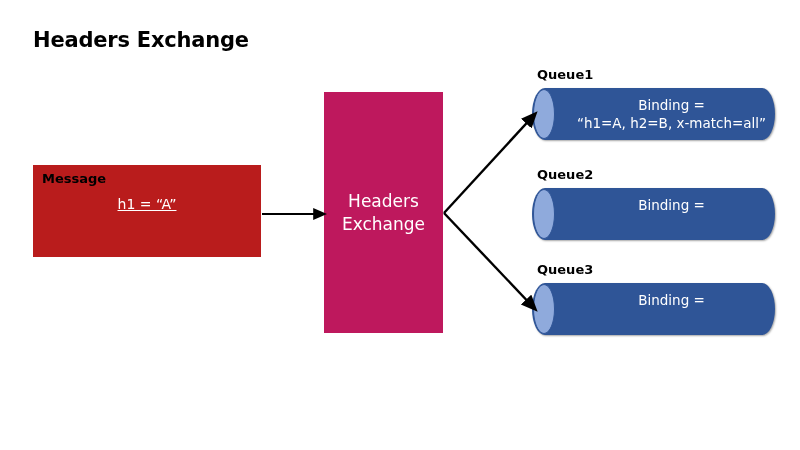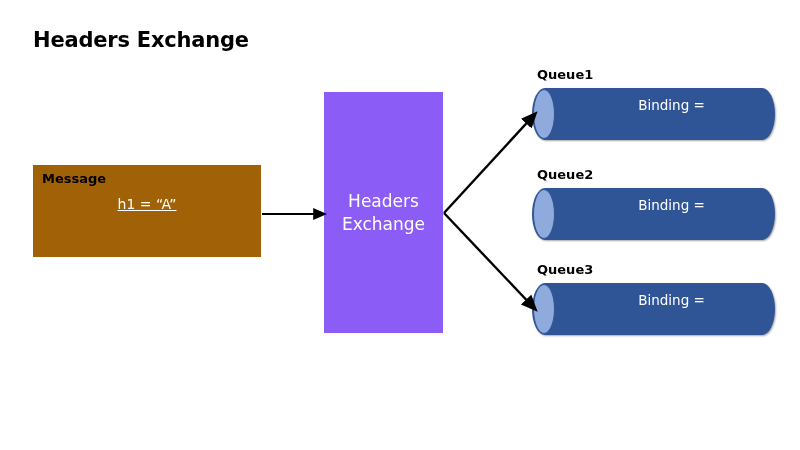--- a/index.html
+++ b/index.html
@@ -31,21 +31,21 @@
     white-space: nowrap;
   }
 
   
   .message-box {
     position: absolute;
     left: 33px;
     top: 165px;
     width: 228px;
     height: 92px;
-    background: #a16207;
+    background: #b91c1c;
   }
   .message-label {
     position: absolute;
     left: 9px;
     top: 6px;
     font-size: 13px;
     font-weight: bold;
     color: #000000;
     white-space: nowrap;
   }
@@ -62,21 +62,21 @@
   }
   .message-headers div { white-space: nowrap; }
 
   
   .exchange-box {
     position: absolute;
     left: 324px;
     top: 92px;
     width: 119px;
     height: 241px;
-    background: #8b5cf6;
+    background: #be185d;
     display: flex;
     align-items: center;
     justify-content: center;
   }
   .exchange-label {
     color: #ffffff;
     font-size: 17px;
     line-height: 23px;
     text-align: center;
     white-space: pre-line;
@@ -164,20 +164,21 @@
     <div class="exchange-label">Headers
 Exchange</div>
   </div>
 
   <div class="queue queue-q1">
     <div class="queue-label">Queue1</div>
     <div class="cylinder-body">
       <div class="cylinder-cap"></div>
       <div class="queue-text">
         <div>Binding =</div>
+        <div>“h1=A,  h2=B,  x-match=all”</div>
       </div>
     </div>
   </div>
 
   <div class="queue queue-q2">
     <div class="queue-label">Queue2</div>
     <div class="cylinder-body">
       <div class="cylinder-cap"></div>
       <div class="queue-text">
         <div>Binding =</div>

